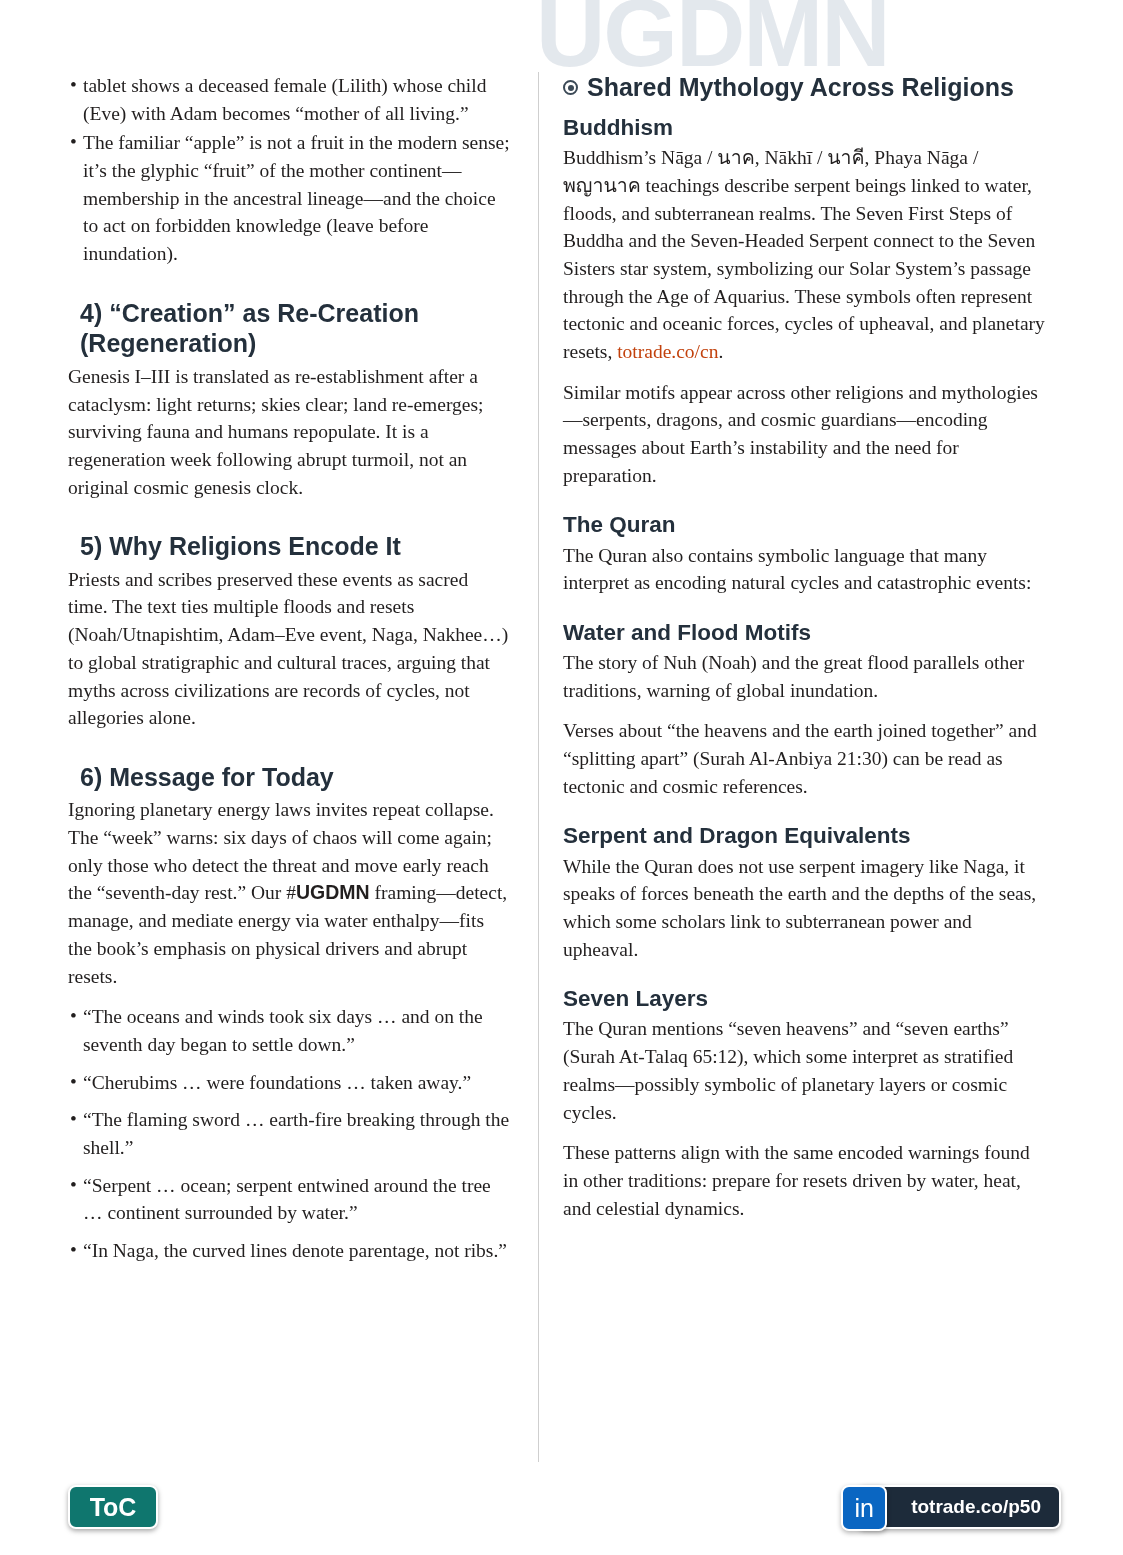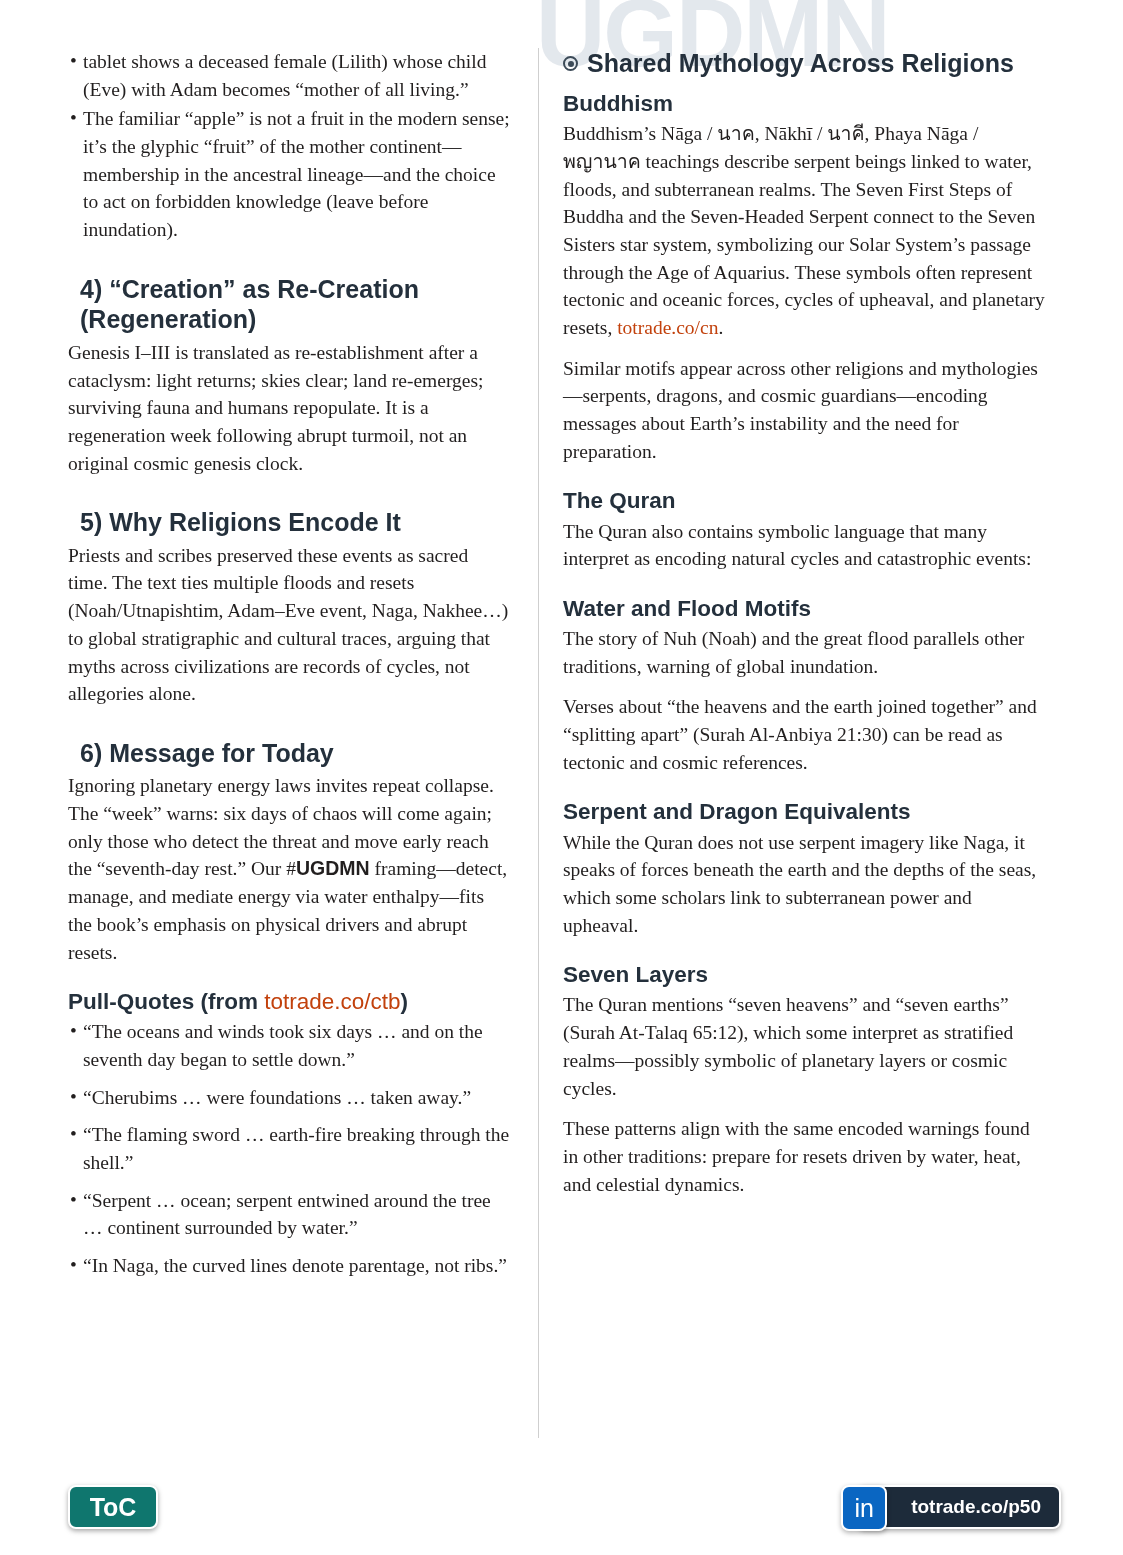--- a/index.html
+++ b/index.html
@@ -28,21 +28,21 @@
     letter-spacing: -2px;
     color: #dfe4ea;
     opacity: 0.85;
     user-select: none;
     pointer-events: none;
   }
 
   .page {
     position: absolute;
     inset: 0;
-    padding: 48px 62px 0 68px;
+    padding: 72px 62px 0 68px;
   }
 
   .columns {
     display: flex;
     gap: 0;
     height: 1390px;
   }
   .col-left {
     width: 470px;
     padding-right: 26px;
@@ -221,21 +221,20 @@
 
       <h2 class="section">4) “Creation” as Re-Creation (Regeneration)</h2>
       <p class="body-text">Genesis I–III is translated as re-establishment after a cataclysm: light returns; skies clear; land re-emerges; surviving fauna and humans repopulate. It is a regeneration week following abrupt turmoil, not an original cosmic genesis clock.</p>
 
       <h2 class="section">5) Why Religions Encode It</h2>
       <p class="body-text">Priests and scribes preserved these events as sacred time. The text ties multiple floods and resets (Noah/Utnapishtim, Adam–Eve event, Naga, Nakhee…) to global stratigraphic and cultural traces, arguing that myths across civilizations are records of cycles, not allegories alone.</p>
 
       <h2 class="section">6) Message for Today</h2>
       <p class="body-text"><span>Ignoring planetary energy laws invites repeat collapse. The “week” warns: six days of chaos will come again; only those who detect the threat and move early reach the “seventh-day rest.” Our #</span><span class="strong-tag">UGDMN</span><span> framing—detect, manage, and mediate energy via water enthalpy—fits the book’s emphasis on physical drivers and abrupt resets.</span></p>
 
-      <h3 class="sub"><span>Pull-Quotes (from </span><span class="link">totrade.co/ctb</span><span>)</span></h3>
 
       <ul class="bullets quotes">
         <li>“The oceans and winds took six days … and on the seventh day began to settle down.”</li>
         <li>“Cherubims … were foundations … taken away.”</li>
         <li>“The flaming sword … earth-fire breaking through the shell.”</li>
         <li>“Serpent … ocean; serpent entwined around the tree … continent surrounded by water.”</li>
         <li>“In Naga, the curved lines denote parentage, not ribs.”</li>
       </ul>
     </div>
 

